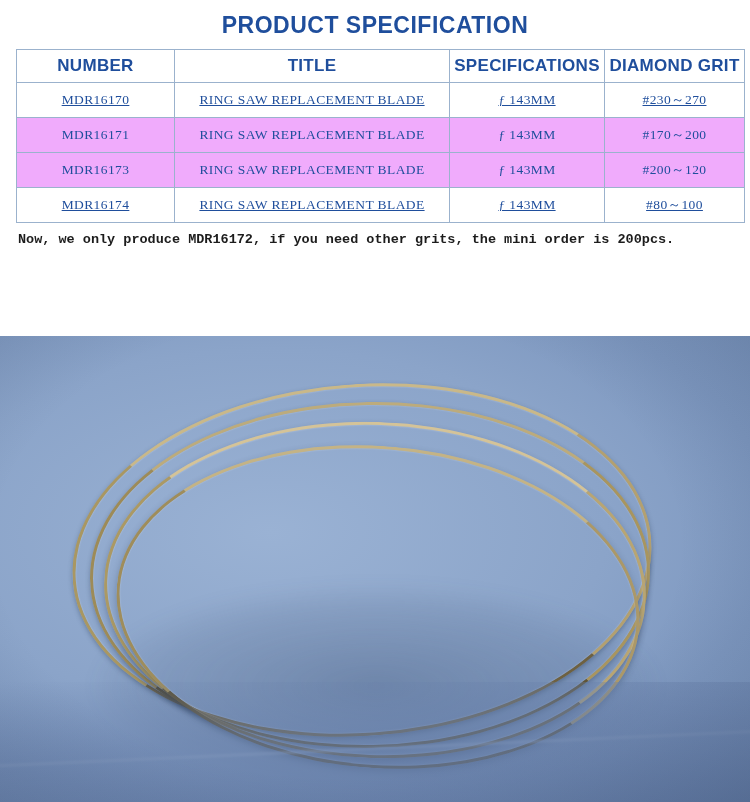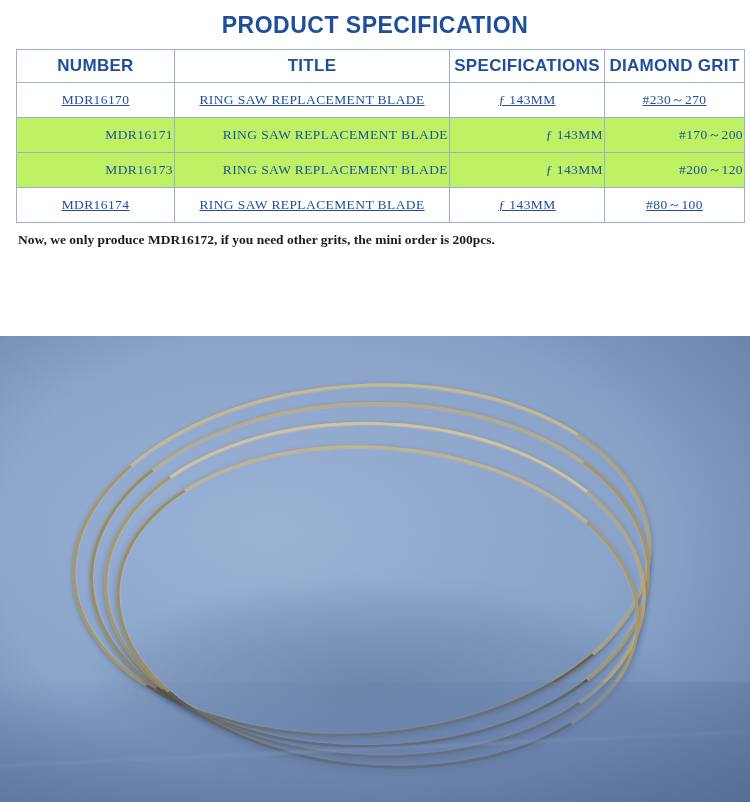--- a/index.html
+++ b/index.html
@@ -54,33 +54,32 @@
     height: 30px;
     background: #ffffff;
     letter-spacing: 0.3px;
   }
   table.spec td {
     height: 32px;
     font-size: 13.5px;
     letter-spacing: 0.4px;
   }
   tr.alt td {
-    background: #bef264;
-    text-align: right;
+    background: #f0abfc;
   }
   tr.plain td {
     background: #ffffff;
     text-decoration: underline;
   }
   .col-number { width: 155px; }
   .col-title  { width: 272px; }
   .col-spec   { width: 152px; }
   .col-grit   { width: 137px; }
   .note {
-    font-family: Liberation Serif, serif;
+    font-family: Liberation Mono, monospace;
     font-weight: bold;
     font-size: 13.5px;
     color: #1c1c1c;
     padding: 9px 16px 0 18px;
     margin: 0;
   }
   .photo {
     position: absolute;
     left: 0;
     top: 336px;

